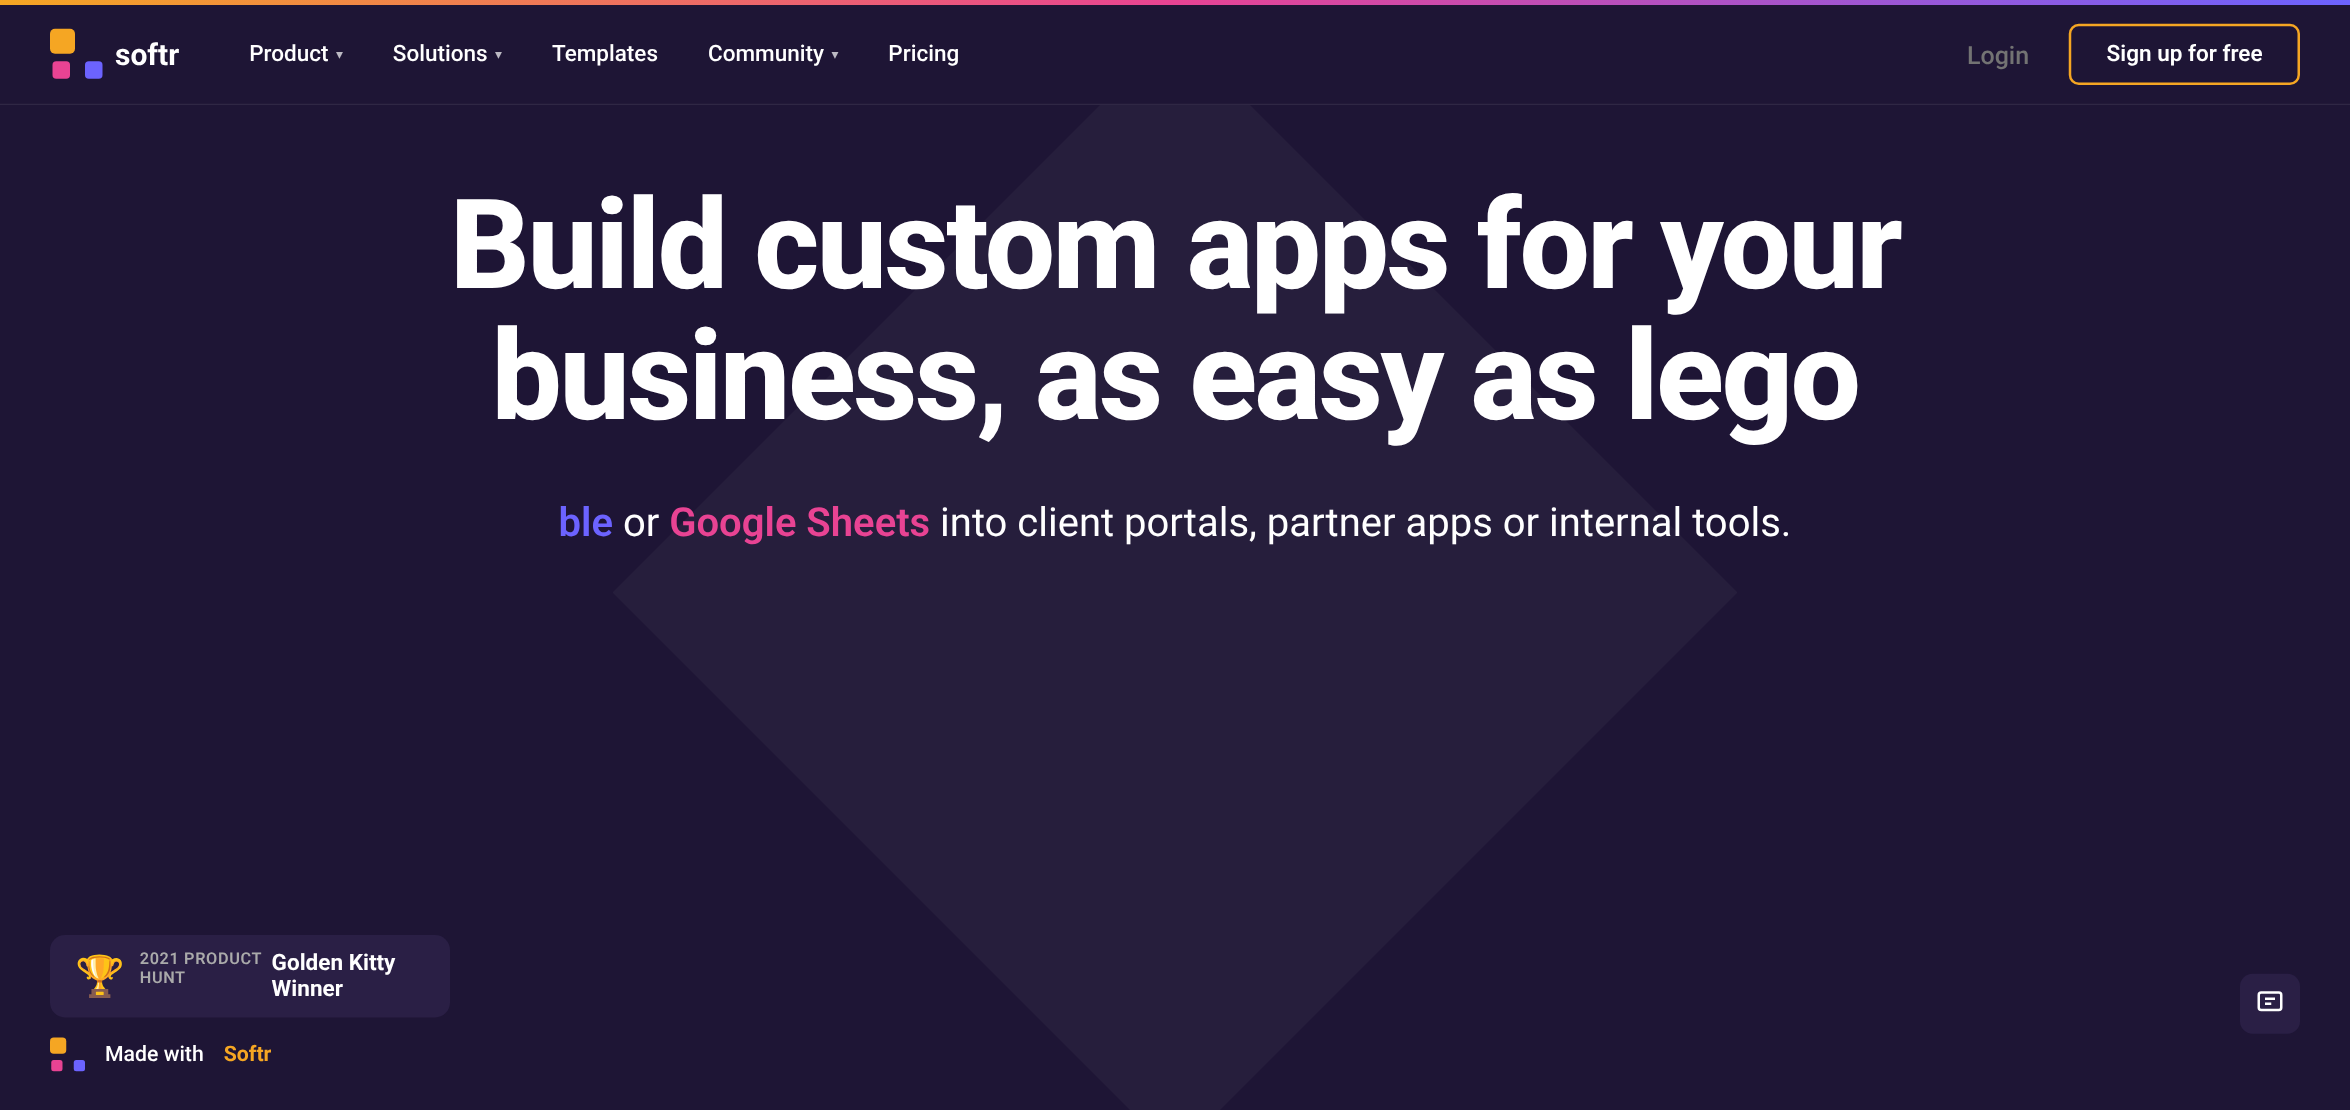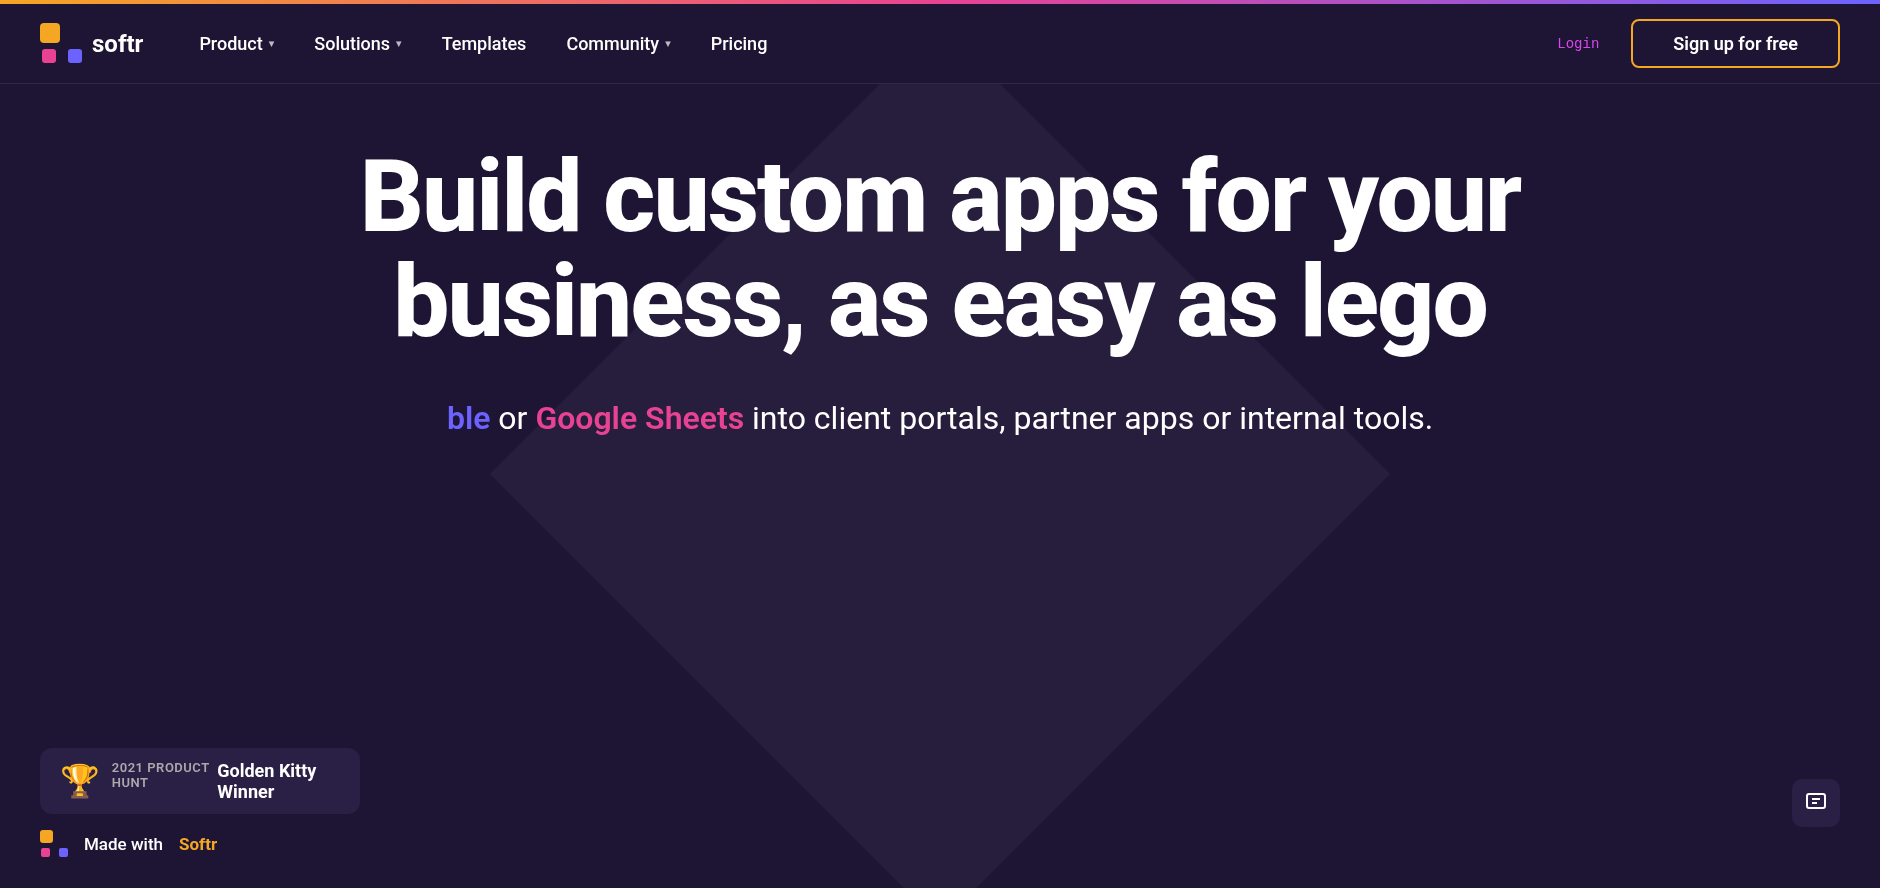--- a/index.html
+++ b/index.html
@@ -102,35 +102,34 @@
       margin-left: 2px;
     }
 
     .nav-right {
       display: flex;
       align-items: center;
       gap: 16px;
     }
 
     .login-btn {
-      color: #d946ef;
-      font-size: 14px;
+      color: #737373;
+      font-size: 20px;
       font-weight: 500;
       padding: 8px 16px;
       cursor: pointer;
       text-decoration: none;
       border-radius: 6px;
-      font-family: Liberation Mono, monospace;
     }
 
     .signup-btn {
       color: #ffffff;
       font-size: 18px;
       font-weight: 600;
-      padding: 12px 40px;
+      padding: 12px 28px;
       cursor: pointer;
       text-decoration: none;
       border-radius: 8px;
       border: 2px solid #f5a623;
       background: transparent;
       transition: background 0.2s;
     }
 
     
     .hero {

